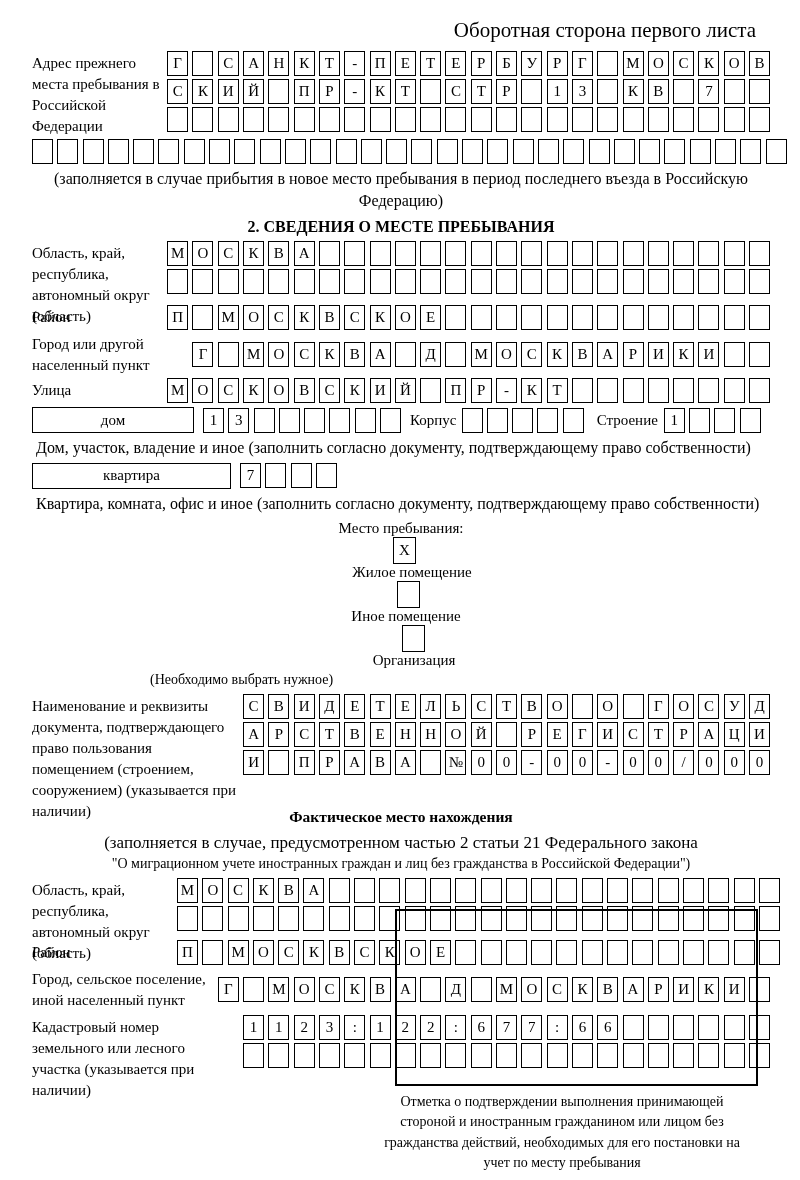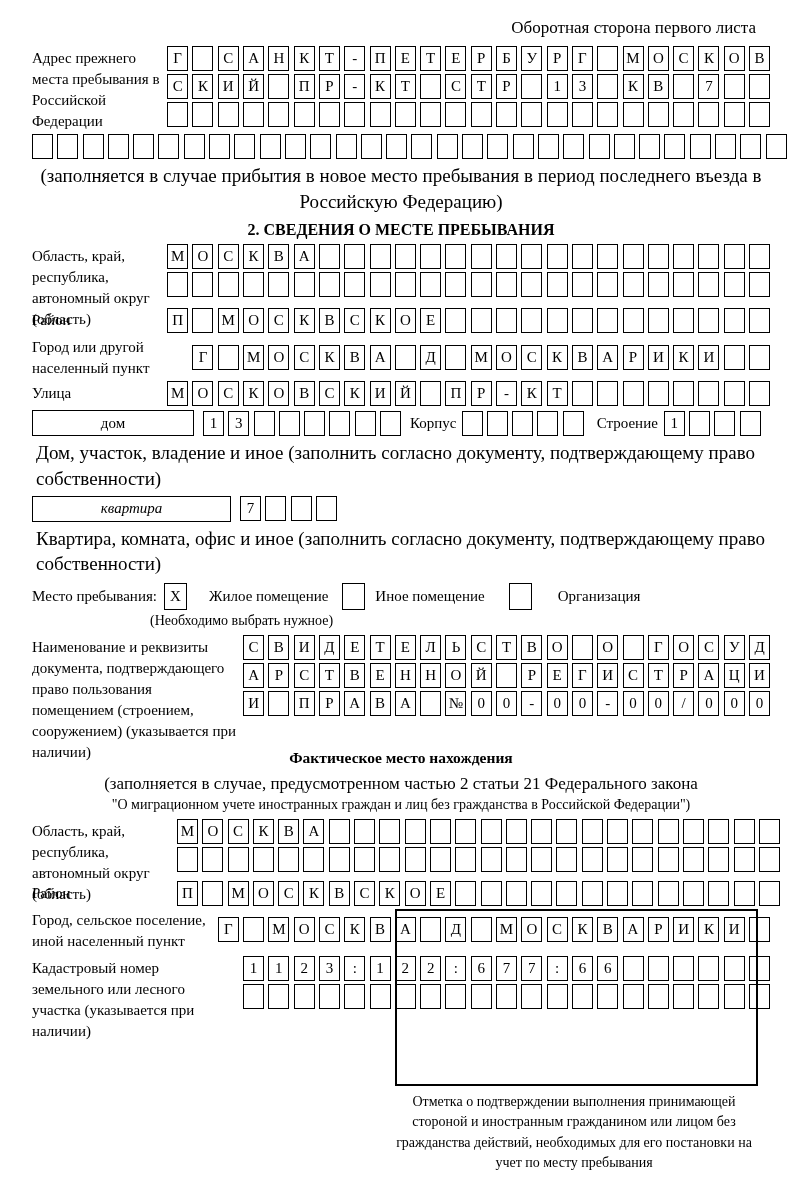--- a/index.html
+++ b/index.html
@@ -4,52 +4,52 @@
 <style>
   * { box-sizing: border-box; }
   html,body { margin:0; padding:0; background:#fff; }
   body {
     width:800px; height:1180px;
     font-family:"Liberation Serif", serif;
     color:#000;
   }
   .page { position:relative; width:800px; height:1180px; padding:18px 30px 0 32px; overflow:hidden; }
 
-  .header-note { text-align:right; font-size:17px; padding-right:14px; }
+  .header-note { text-align:right; font-size:21px; padding-right:14px; }
 
   .form-row { display:flex; align-items:flex-start; margin-top:2px; }
   .form-row.center { align-items:center; }
   .label { font-size:15px; line-height:1.4; flex-shrink:0; padding-top:2px; }
 
   .grid-stack { margin-left:auto; display:flex; flex-direction:column; gap:3px; }
   .cells { display:flex; gap:4.3px; margin-left:auto; }
   .cells.left { margin-left:0; }
   .cell {
     width:21px; height:25px; border:1.6px solid #000; flex-shrink:0;
     display:flex; align-items:center; justify-content:center;
     font-size:15px; line-height:1;
   }
-  .note { font-size:19px; line-height:1.35; }
+  .note { font-size:16px; line-height:1.35; }
   .note.center { text-align:center; }
 
   .sec-title { text-align:center; font-weight:bold; font-size:16px; margin:7px 0 5px 0; }
   .sub-title { text-align:center; font-weight:bold; font-size:15.5px; margin:10px 0 6px 0; }
 
   .wide-box {
     border:1.6px solid #000; height:26px; display:flex; align-items:center; justify-content:center;
     font-size:15px; flex-shrink:0;
   }
   .inline-label { font-size:15px; flex-shrink:0; }
 
   .checkbox { width:23px; height:27px; border:1.6px solid #000; display:flex; align-items:center; justify-content:center; font-size:15px; flex-shrink:0; }
 
   .stamp-box { position:absolute; left:395px; top:909px; width:363px; height:177px; border:2px solid #000; }
-  .stamp-caption { position:absolute; left:392px; top:1092px; width:364px; text-align:center; font-size:14px; line-height:1.45; }
-
-  .mt4 { margin-top:4px; } .mt6 { margin-top:6px; } .mt8 { margin-top:8px;justify-content:center; }
+  .stamp-caption { position:absolute; left:380px; top:1092px; width:364px; text-align:center; font-size:14px; line-height:1.45; }
+
+  .mt4 { margin-top:4px; } .mt6 { margin-top:6px;flex-direction:column; } .mt8 { margin-top:8px;justify-content:center; }
 </style>
 </head>
 <body>
 
 <div class="page">
 
   <div class="header-note">Оборотная сторона первого листа</div>
 
   <div class="form-row mt8">
     <div class="label" style="width:130px;">Адрес прежнего места пребывания в Российской Федерации</div>
@@ -343,21 +343,21 @@
     <div class="cells left" style="margin-left:6px;">
         <span class="cell">1</span>
         <span class="cell"></span>
         <span class="cell"></span>
         <span class="cell"></span>
       </div>
   </div>
   <div class="note mt4" style="margin-left:4px;">Дом, участок, владение и иное (заполнить согласно документу, подтверждающему право собственности)</div>
 
   <div class="form-row center mt4">
-    <div class="wide-box" style="width:199px;font-style:italic;">квартира</div>
+    <div class="wide-box" style="width:199px;">квартира</div>
     <div class="cells left" style="margin-left:9px;">
         <span class="cell">7</span>
         <span class="cell"></span>
         <span class="cell"></span>
         <span class="cell"></span>
       </div>
   </div>
   <div class="note mt4" style="margin-left:4px;">Квартира, комната, офис и иное (заполнить согласно документу, подтверждающему право собственности)</div>
 
   <div class="form-row center mt6">

